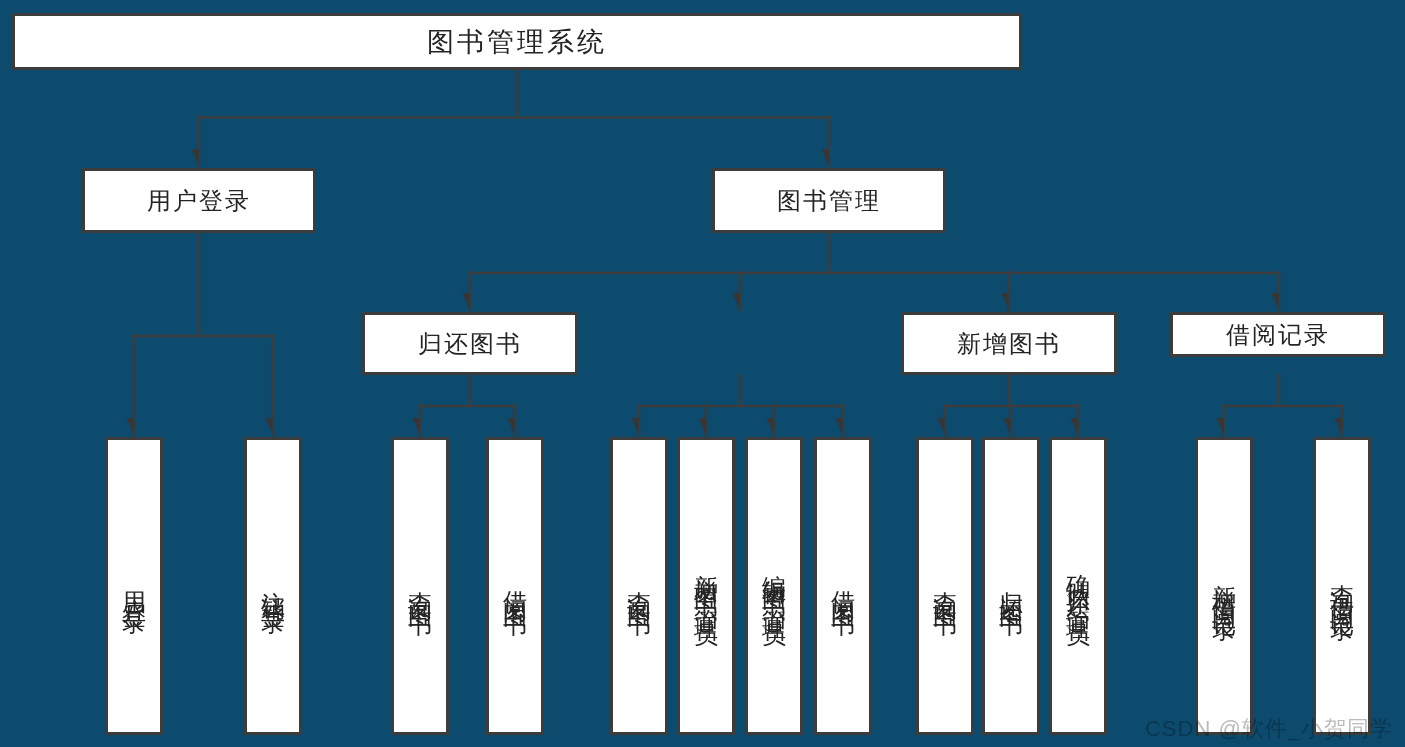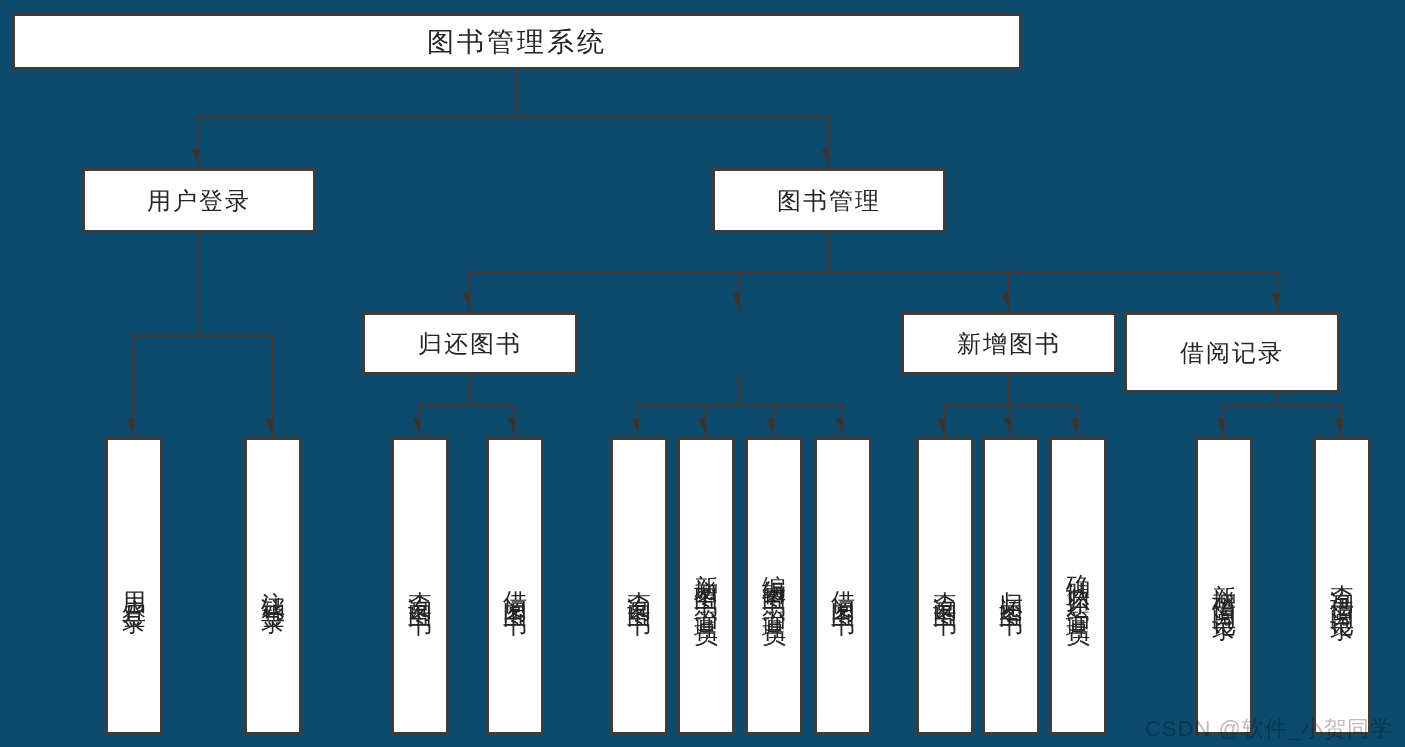--- a/index.html
+++ b/index.html
@@ -130,21 +130,21 @@
     </g>
   </svg>
 
   <div class="box h root" style="left:12px;top:13px;width:1010px;height:57px">图书管理系统</div>
 
   <div class="box h" style="left:82px;top:168px;width:234px;height:65px">用户登录</div>
   <div class="box h" style="left:712px;top:168px;width:234px;height:65px">图书管理</div>
 
   <div class="box h" style="left:362px;top:312px;width:216px;height:63px">归还图书</div>
   <div class="box h" style="left:901px;top:312px;width:216px;height:63px">新增图书</div>
-  <div class="box h" style="left:1124px;top:312px;width:216px;height:81px">借阅记录</div>
+  <div class="box h" style="left:1170px;top:312px;width:216px;height:45px">借阅记录</div>
 
   <div class="box v" style="left:105px;top:437px;width:58px;height:298px">用户登录</div>
   <div class="box v" style="left:244px;top:437px;width:58px;height:298px">注销登录</div>
 
   <div class="box v" style="left:391px;top:437px;width:58px;height:298px">查询图书</div>
   <div class="box v" style="left:486px;top:437px;width:58px;height:298px">借阅图书</div>
 
   <div class="box v" style="left:610px;top:437px;width:58px;height:298px">查询图书</div>
   <div class="box v" style="left:677px;top:437px;width:58px;height:298px">新增图书（管理员）</div>
   <div class="box v" style="left:745px;top:437px;width:58px;height:298px">编辑图书（管理员）</div>

